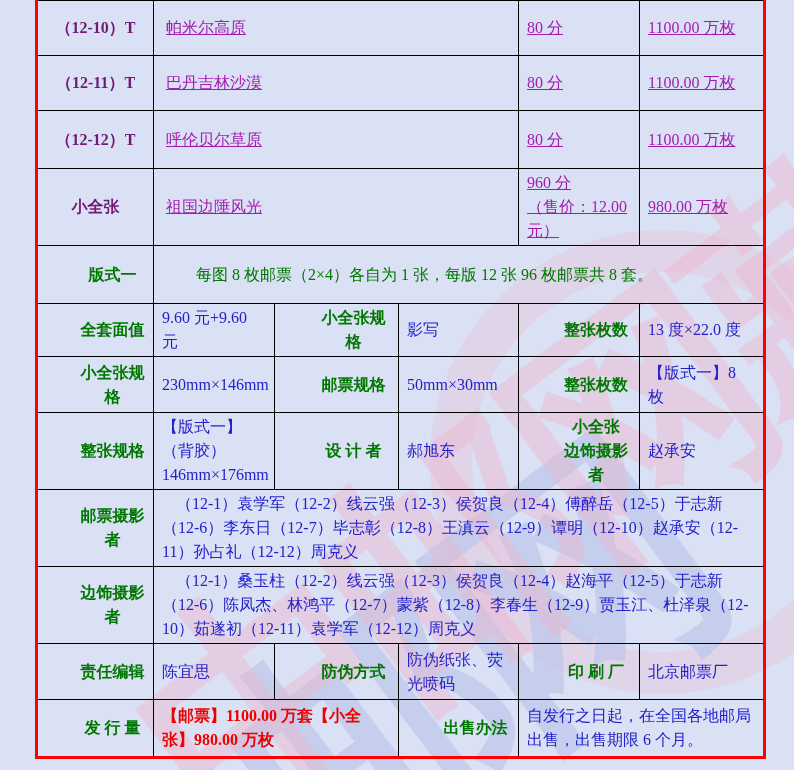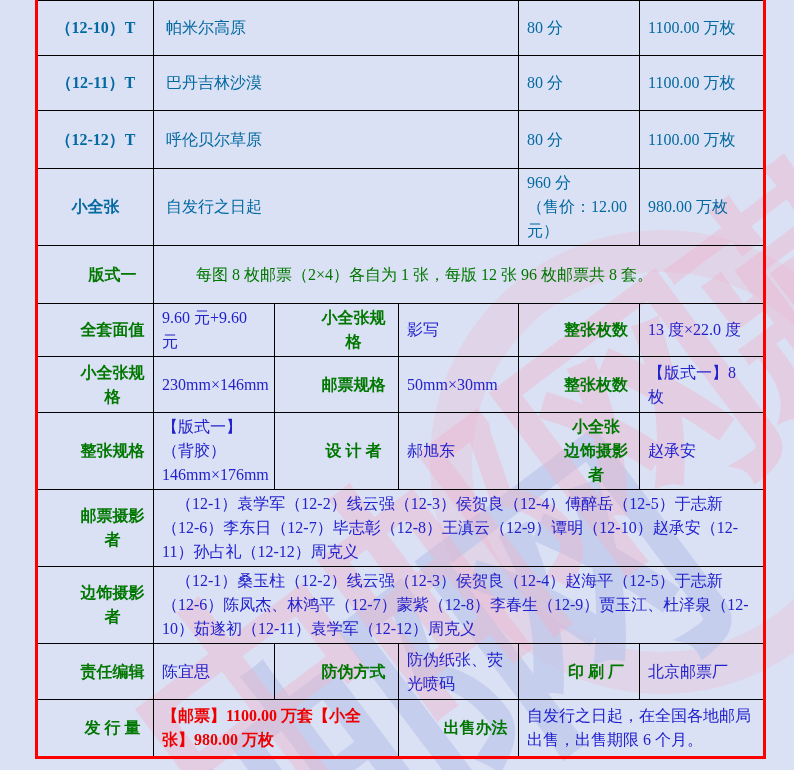--- a/index.html
+++ b/index.html
@@ -17,23 +17,23 @@
   .wm-circle{position:absolute;left:430px;top:230px;width:380px;height:380px;
              border:42px solid rgba(238,178,202,0.28);border-radius:50%;}
   
   table.spec{position:relative;z-index:1;margin-left:35px;border-collapse:collapse;
              table-layout:fixed;width:728px;background:transparent;
              border:3px solid #fe0000;border-top:1px solid #000;}
   td{border:1px solid #000;vertical-align:middle;font-size:16px;line-height:24px;
      overflow:hidden;padding:2px 8px;}
   .lab{text-align:center;font-weight:bold;}
   .g{color:#007700;padding-left:42px;}
-  .r{color:#0369a1;}
+  .r{color:#701a75;}
   .blue{color:#2222cc;}
-  .red{color:#0369a1;}
+  .red{color:#a21caf;text-decoration:underline;}
   .redb{color:#ee0000;font-weight:bold;}
   .ar{text-align:left;}
   .prel{white-space:pre-line;}
   .indent{text-indent:14px;}
   .pr10{padding-right:10px;}
   .pr7{padding-right:7px;}
   .pl12{padding-left:12px;}
 </style>
 </head>
 <body>
@@ -73,21 +73,21 @@
 
       <tr style="height:58px">
         <td class="lab r">（12-12）T</td>
         <td colspan="3" class="red pl12">呼伦贝尔草原</td>
         <td class="red ar pr10">80 分</td>
         <td class="red ar pr7">1100.00 万枚</td>
       </tr>
 
       <tr style="height:57px">
         <td class="lab r">小全张</td>
-        <td colspan="3" class="red pl12">自发行之日起</td>
+        <td colspan="3" class="red pl12">祖国边陲风光</td>
         <td class="red ar pr10 prel">960 分
 （售价：12.00 元）</td>
         <td class="red ar pr7">980.00 万枚</td>
       </tr>
 
       <tr style="height:58px">
         <td class="lab g">版式一</td>
         <td colspan="5" class="g" style="font-weight:normal">每图 8 枚邮票（2×4）各自为 1 张，每版 12 张 96 枚邮票共 8 套。</td>
       </tr>
 

